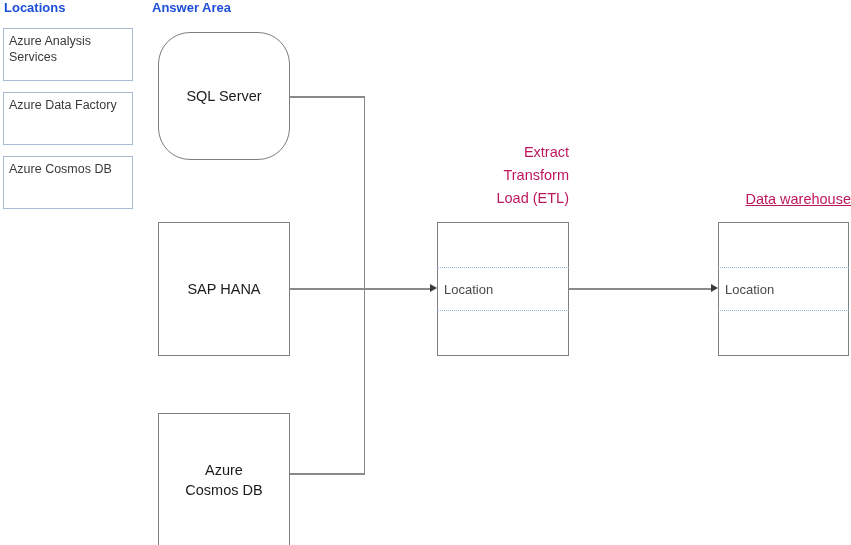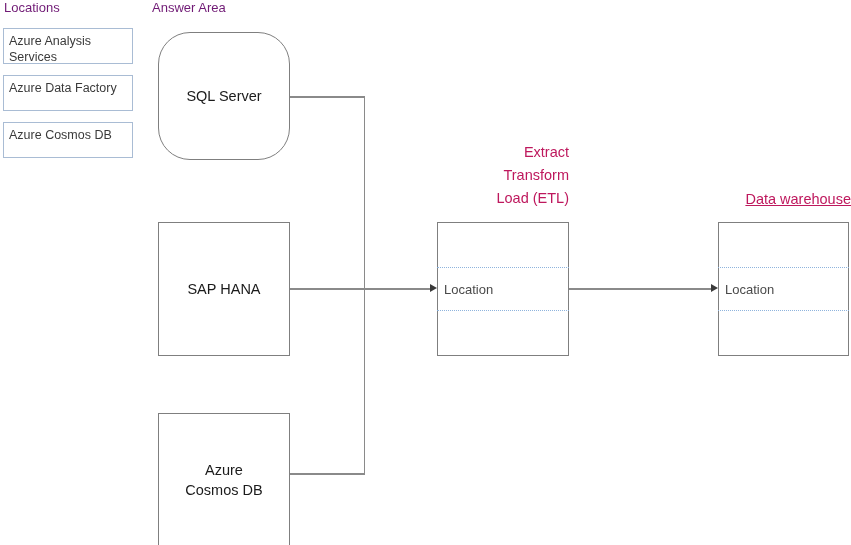--- a/index.html
+++ b/index.html
@@ -13,38 +13,38 @@
     height: 545px;
     background: #ffffff;
     font-family: "Liberation Sans", sans-serif;
     overflow: hidden;
   }
 
   
   .col-heading {
     position: absolute;
     font-size: 13px;
-    font-weight: normal;
-    color: #701a75;
+    font-weight: bold;
+    color: #1d4ed8;
     white-space: nowrap;
   }
   #locations-heading { left: 4px;   top: 0px; }
   #answer-heading    { left: 152px; top: 0px; }
 
   
   #locations-list {
     position: absolute;
     left: 3px;
     top: 28px;
     width: 130px;
   }
   .location-item {
     box-sizing: border-box;
     width: 130px;
-    height: 36px;
+    height: 53px;
     margin-bottom: 11px;
     border: 1px solid #a9bcd4;
     background: #ffffff;
     padding: 4px 5px 0 5px;
     font-size: 12.5px;
     line-height: 16px;
     color: #3a3a3a;
     cursor: move;
   }
 

